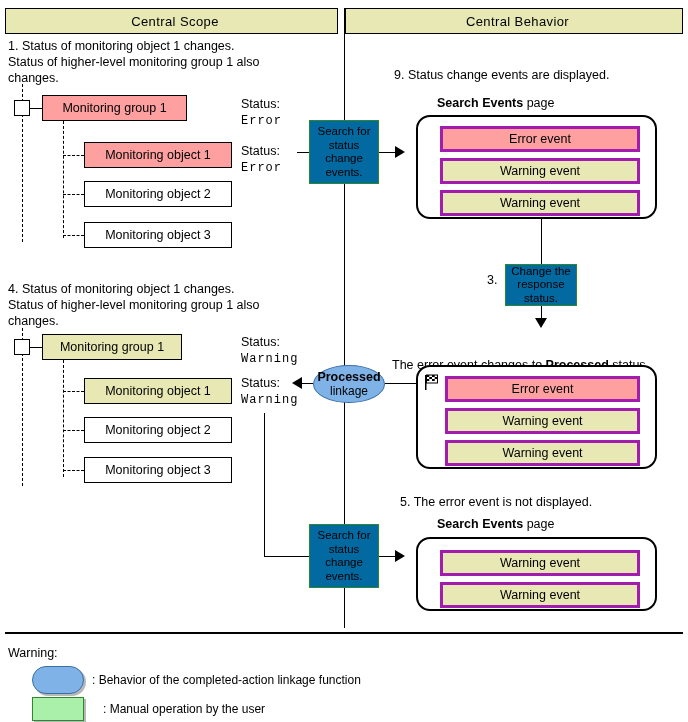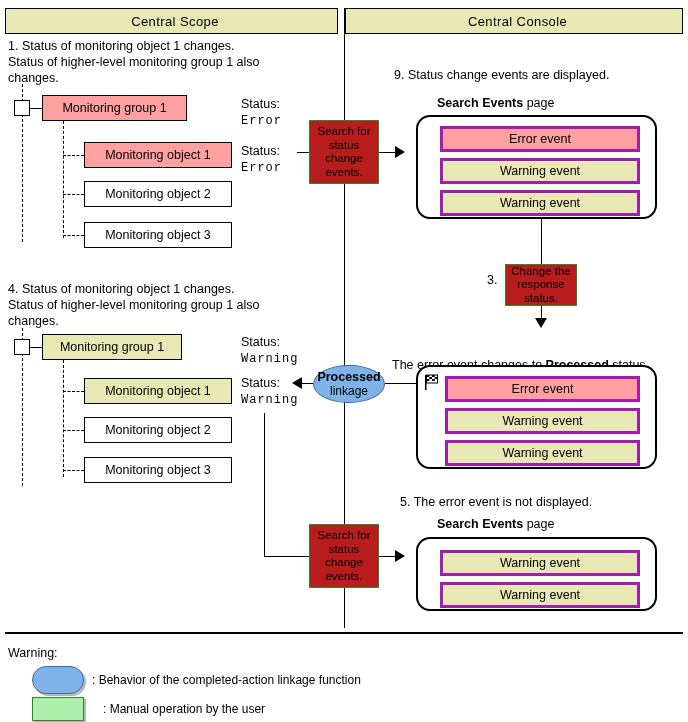--- a/index.html
+++ b/index.html
@@ -34,21 +34,21 @@
   .n-warn{background:#e8e8b4;}
 
   .treesq{border:1px solid #000;background:#fff;width:16px;height:16px;}
   .dashv{border-left:1px dashed #000;width:0;}
   .dashh{border-top:1px dashed #000;height:0;}
   .solidh{background:#000;height:1px;}
   .solidv{background:#000;width:1px;}
 
   
   .greenbox{
-    background:#b91c1c;border:1px solid #2a8a2a;
+    background:#0369a1;border:1px solid #2a8a2a;
     display:flex;align-items:center;justify-content:center;
     text-align:center;font-size:11.5px;line-height:13.5px;white-space:pre-line;
   }
 
   
   .blueell{
     background:#7fb3e8;border:1px solid #3a6ea5;border-radius:50%;
     display:flex;flex-direction:column;align-items:center;justify-content:center;
     font-size:12px;line-height:14px;
   }
@@ -98,21 +98,21 @@
 </style>
 </head>
 <body>
 
 <div id="stage">
 
   <div class="abs colhdr" style="left:5px;top:8px;width:333px;">
     <span>Central Scope</span>
   </div>
   <div class="abs colhdr" style="left:345px;top:8px;width:338px;">
-    <span>Central Console</span>
+    <span>Central Behavior</span>
   </div>
 
   <div class="abs vdiv" style="left:344px;top:8px;height:620px;"></div>
 
   <div class="abs txt" style="left:8px;top:38px;width:330px;">1. Status of monitoring object 1 changes.
     Status of higher-level monitoring group 1 also
     changes.</div>
 
   <div class="abs dashv" style="left:22px;top:84px;height:158px;"></div>
 

